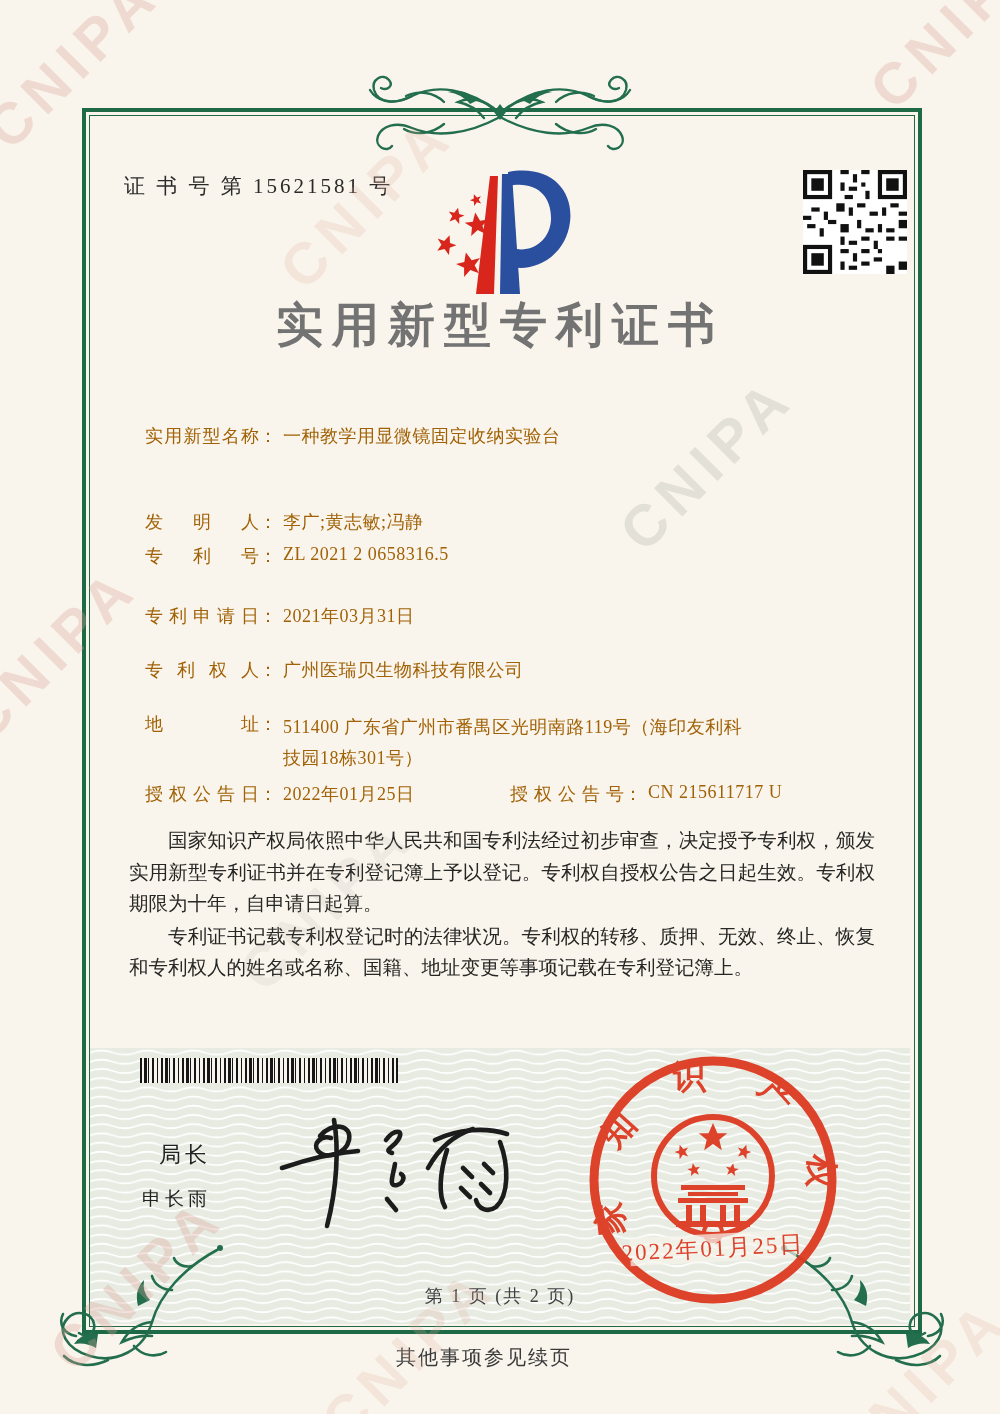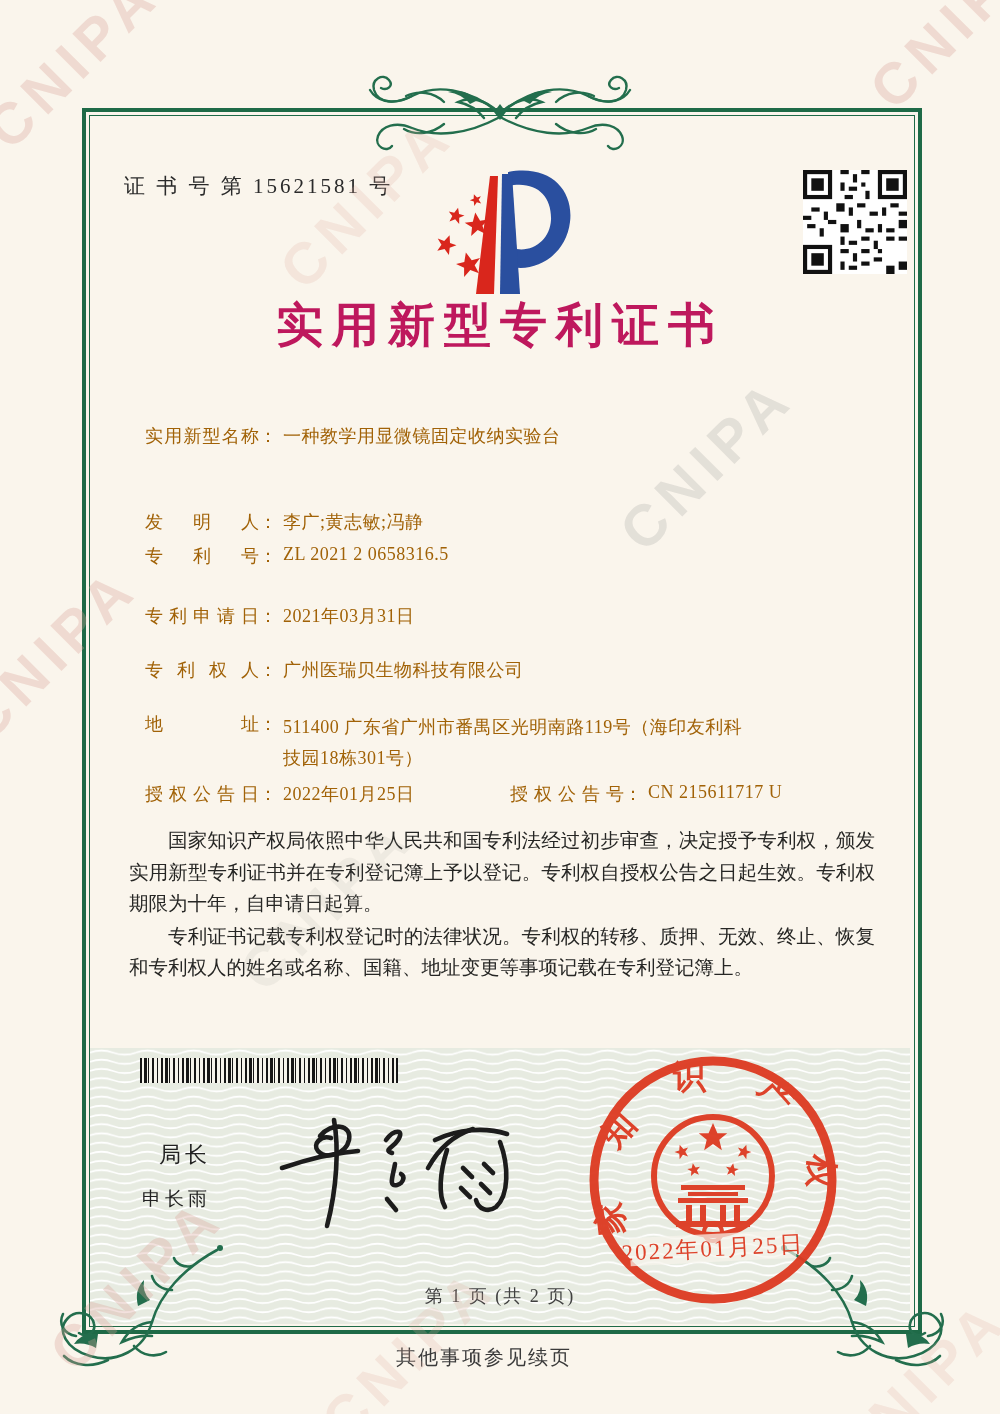--- a/index.html
+++ b/index.html
@@ -44,21 +44,21 @@
   .band{position:absolute;left:90px;top:1048px;width:820px;height:276px;z-index:1;}
   
   .cert-number{
     position:absolute;left:124px;top:172px;
     font-size:21px;letter-spacing:3px;color:#2a2a2a;z-index:5;
   }
   .logo{position:absolute;left:420px;top:162px;z-index:5;}
   .qr{position:absolute;left:803px;top:170px;width:104px;height:104px;z-index:5;}
   .doc-title{
     position:absolute;left:0;top:294px;width:100%;
-    text-align:center;font-size:47px;font-weight:bold;color:#be185d;
+    text-align:center;font-size:47px;font-weight:bold;color:#737373;
     letter-spacing:9px;z-index:5;
   }
   
   .frow{position:absolute;left:145px;width:760px;font-size:18px;color:#a16207;z-index:5;white-space:nowrap;}
   .flabel{display:inline-block;width:114px;text-align:justify;text-align-last:justify;vertical-align:top;}
   .fcolon{display:inline-block;vertical-align:top;margin-right:6px;}
   .fvalue{display:inline-block;vertical-align:top;letter-spacing:0.5px;}
   .addr-lines{display:inline-block;vertical-align:top;letter-spacing:0.5px;line-height:31px;}
   .addr-lines span{display:block;}
   .grant-group2{position:absolute;left:365px;top:0;}

